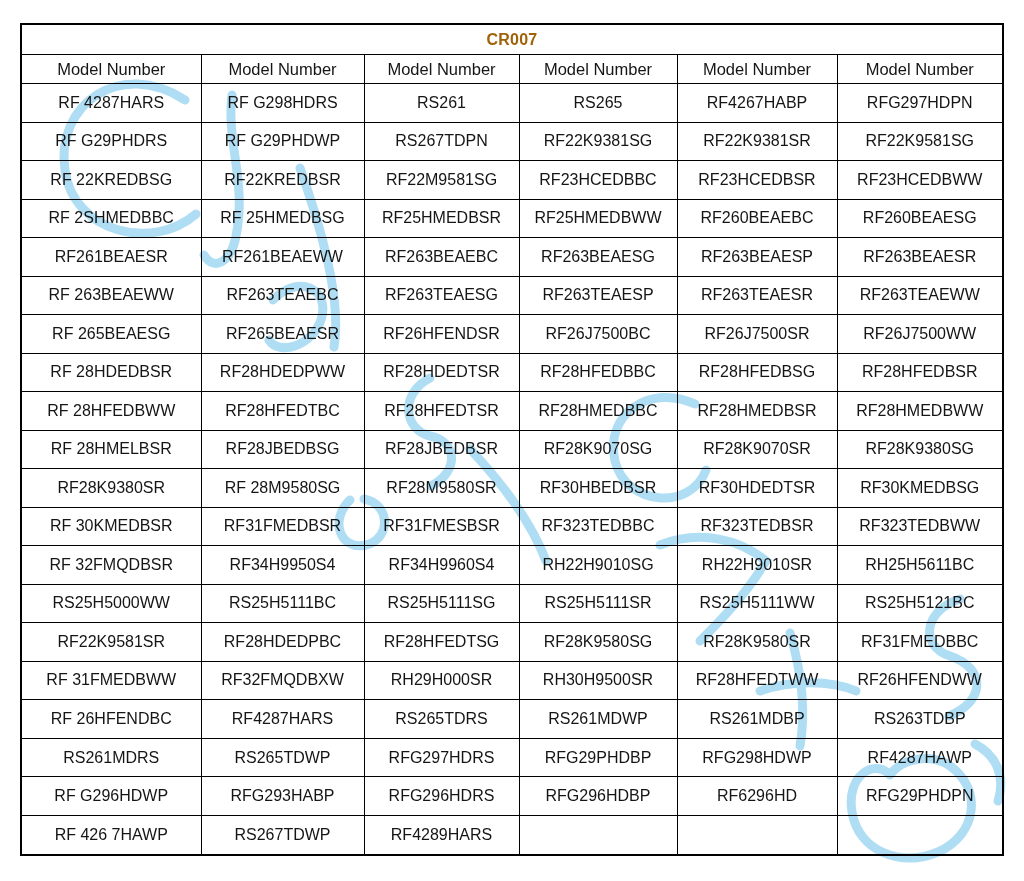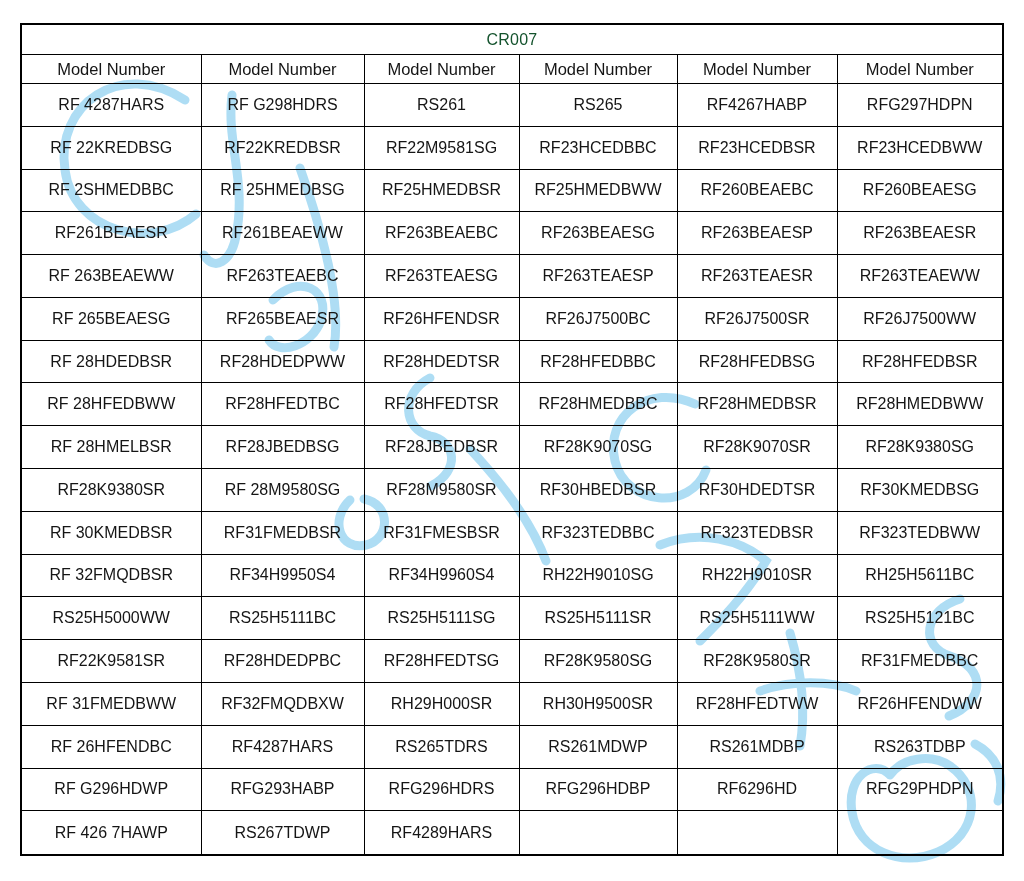--- a/index.html
+++ b/index.html
@@ -51,41 +51,49 @@
     <colgroup>
       <col style="width:180px">
         <col style="width:163px">
         <col style="width:155px">
       <col style="width:158px">
         <col style="width:160px">
         <col style="width:166px">
     </colgroup>
     <thead>
       <tr>
-        <td colspan="6" class="title-cell" id="title-cell" style="color: #14532d;">CR007</td>
+        <td colspan="6" class="title-cell" id="title-cell" style="color: #a16207; font-weight: bold;">CR007</td>
       </tr>
       <tr class="header-row" id="header-row">
           <th>Model Number</th>
           <th>Model Number</th>
           <th>Model Number</th>
           <th>Model Number</th>
           <th>Model Number</th>
           <th>Model Number</th>
         </tr>
     </thead>
     <tbody id="table-body">
         <tr>
           <td>RF 4287HARS</td>
           <td>RF G298HDRS</td>
           <td>RS261</td>
           <td>RS265</td>
           <td>RF4267HABP</td>
           <td>RFG297HDPN</td>
         </tr>
         <tr>
+          <td>RF G29PHDRS</td>
+          <td>RF G29PHDWP</td>
+          <td>RS267TDPN</td>
+          <td>RF22K9381SG</td>
+          <td>RF22K9381SR</td>
+          <td>RF22K9581SG</td>
+        </tr>
+        <tr>
           <td>RF 22KREDBSG</td>
           <td>RF22KREDBSR</td>
           <td>RF22M9581SG</td>
           <td>RF23HCEDBBC</td>
           <td>RF23HCEDBSR</td>
           <td>RF23HCEDBWW</td>
         </tr>
         <tr>
           <td>RF 2SHMEDBBC</td>
           <td>RF 25HMEDBSG</td>
@@ -192,20 +200,28 @@
         </tr>
         <tr>
           <td>RF 26HFENDBC</td>
           <td>RF4287HARS</td>
           <td>RS265TDRS</td>
           <td>RS261MDWP</td>
           <td>RS261MDBP</td>
           <td>RS263TDBP</td>
         </tr>
         <tr>
+          <td>RS261MDRS</td>
+          <td>RS265TDWP</td>
+          <td>RFG297HDRS</td>
+          <td>RFG29PHDBP</td>
+          <td>RFG298HDWP</td>
+          <td>RF4287HAWP</td>
+        </tr>
+        <tr>
           <td>RF G296HDWP</td>
           <td>RFG293HABP</td>
           <td>RFG296HDRS</td>
           <td>RFG296HDBP</td>
           <td>RF6296HD</td>
           <td>RFG29PHDPN</td>
         </tr>
         <tr>
           <td>RF 426 7HAWP</td>
           <td>RS267TDWP</td>

